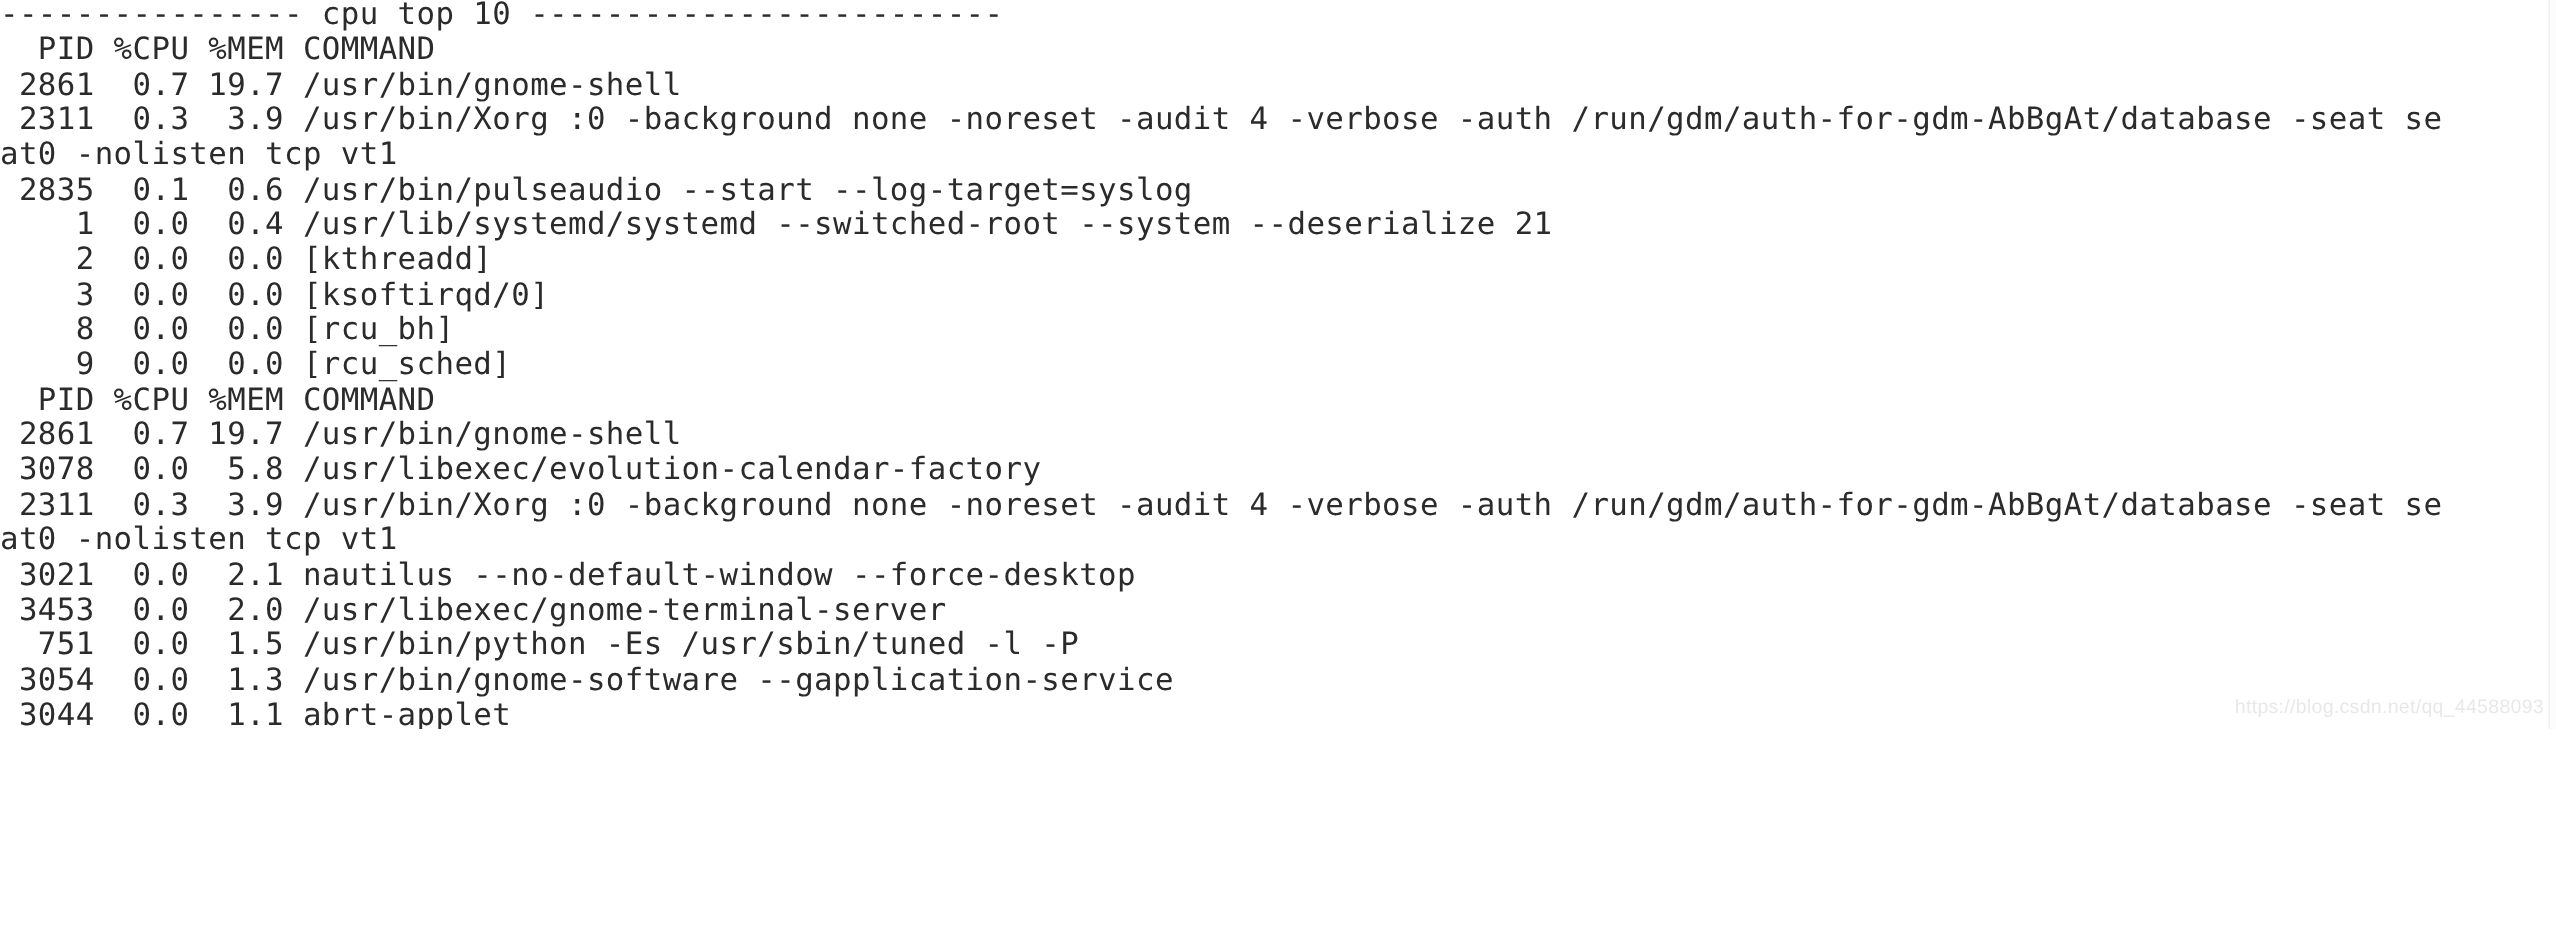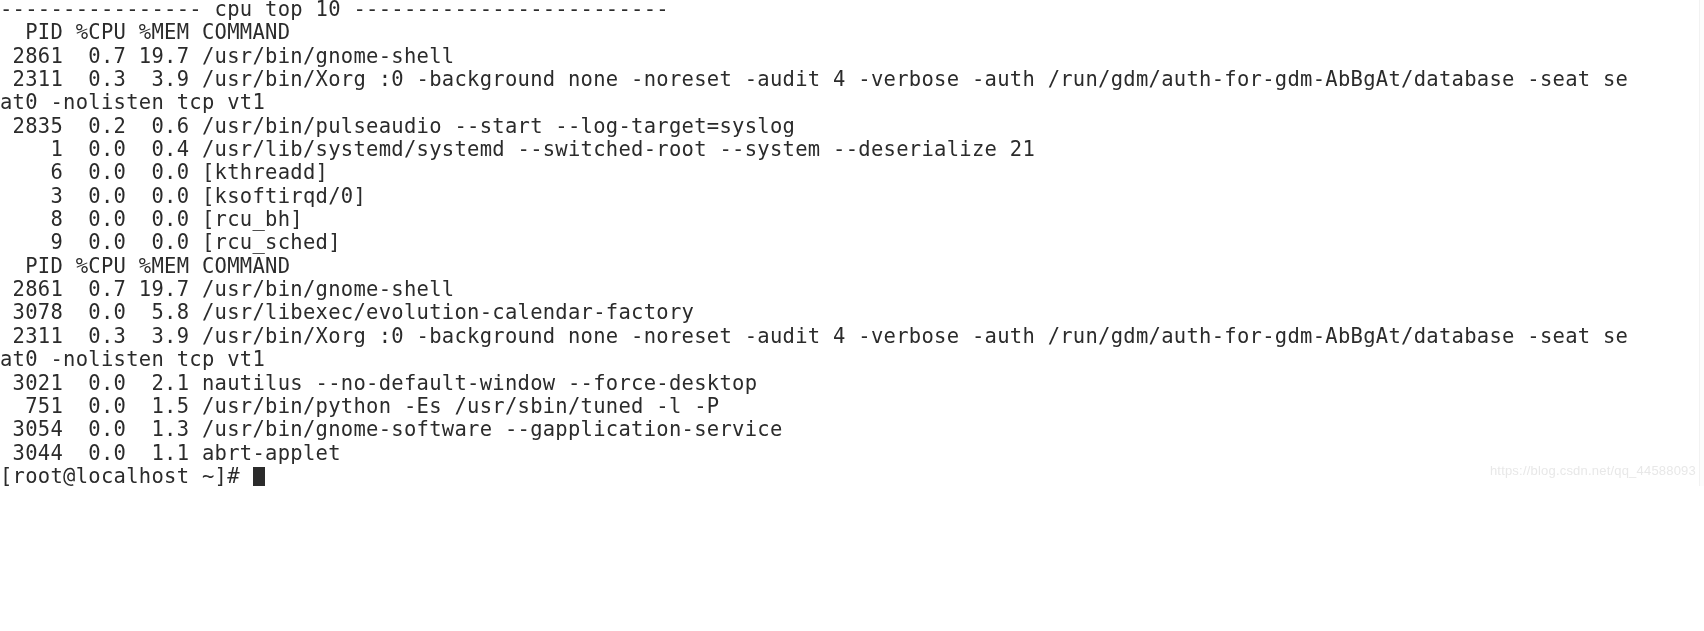--- a/index.html
+++ b/index.html
@@ -70,32 +70,33 @@
 </head>
 <body>
 
 <div id="terminal">
   <div class="screen">
     <span class="line">---------------- cpu top 10 -------------------------</span>
     <span class="line">  PID %CPU %MEM COMMAND</span>
     <span class="line"> 2861  0.7 19.7 /usr/bin/gnome-shell</span>
     <span class="line"> 2311  0.3  3.9 /usr/bin/Xorg :0 -background none -noreset -audit 4 -verbose -auth /run/gdm/auth-for-gdm-AbBgAt/database -seat se</span>
     <span class="line">at0 -nolisten tcp vt1</span>
-    <span class="line"> 2835  0.2  0.6 /usr/bin/pulseaudio --start --log-target=syslog</span>
+    <span class="line"> 2835  0.1  0.6 /usr/bin/pulseaudio --start --log-target=syslog</span>
     <span class="line">    1  0.0  0.4 /usr/lib/systemd/systemd --switched-root --system --deserialize 21</span>
-    <span class="line">    6  0.0  0.0 [kthreadd]</span>
+    <span class="line">    2  0.0  0.0 [kthreadd]</span>
     <span class="line">    3  0.0  0.0 [ksoftirqd/0]</span>
     <span class="line">    8  0.0  0.0 [rcu_bh]</span>
     <span class="line">    9  0.0  0.0 [rcu_sched]</span>
     <span class="line">  PID %CPU %MEM COMMAND</span>
     <span class="line"> 2861  0.7 19.7 /usr/bin/gnome-shell</span>
     <span class="line"> 3078  0.0  5.8 /usr/libexec/evolution-calendar-factory</span>
     <span class="line"> 2311  0.3  3.9 /usr/bin/Xorg :0 -background none -noreset -audit 4 -verbose -auth /run/gdm/auth-for-gdm-AbBgAt/database -seat se</span>
     <span class="line">at0 -nolisten tcp vt1</span>
     <span class="line"> 3021  0.0  2.1 nautilus --no-default-window --force-desktop</span>
+    <span class="line"> 3453  0.0  2.0 /usr/libexec/gnome-terminal-server</span>
     <span class="line">  751  0.0  1.5 /usr/bin/python -Es /usr/sbin/tuned -l -P</span>
     <span class="line"> 3054  0.0  1.3 /usr/bin/gnome-software --gapplication-service</span>
     <span class="line"> 3044  0.0  1.1 abrt-applet</span>
     <span class="line"><span>[root@localhost ~]# </span><span class="cursor"></span></span>
   </div>
   <div class="edge-right"></div>
   <div class="watermark">https://blog.csdn.net/qq_44588093</div>
 </div>
 
 </body></html>

